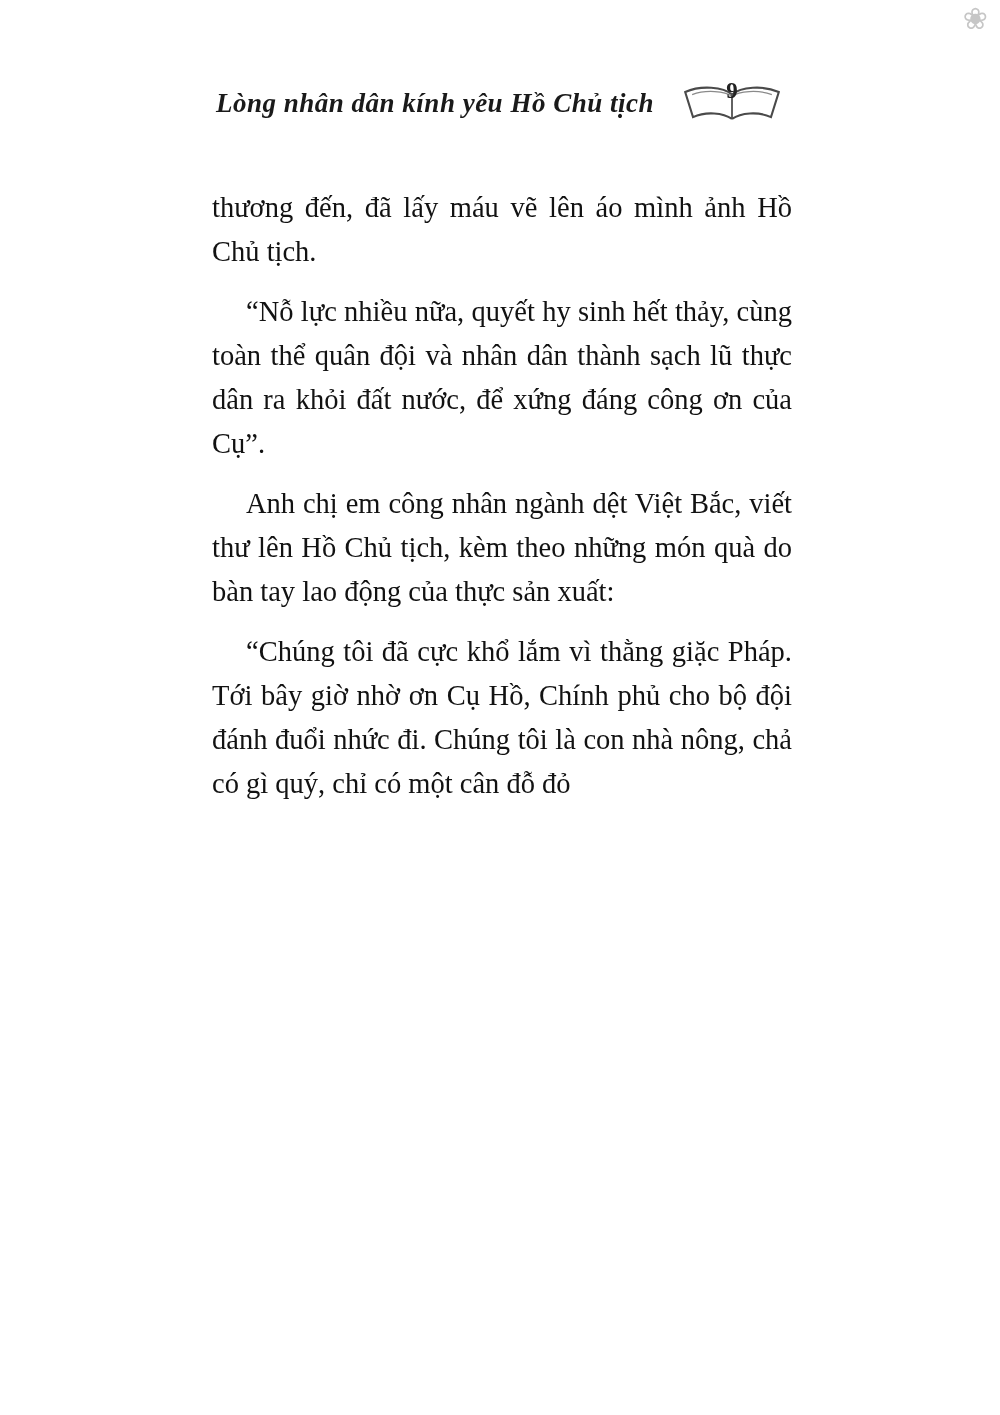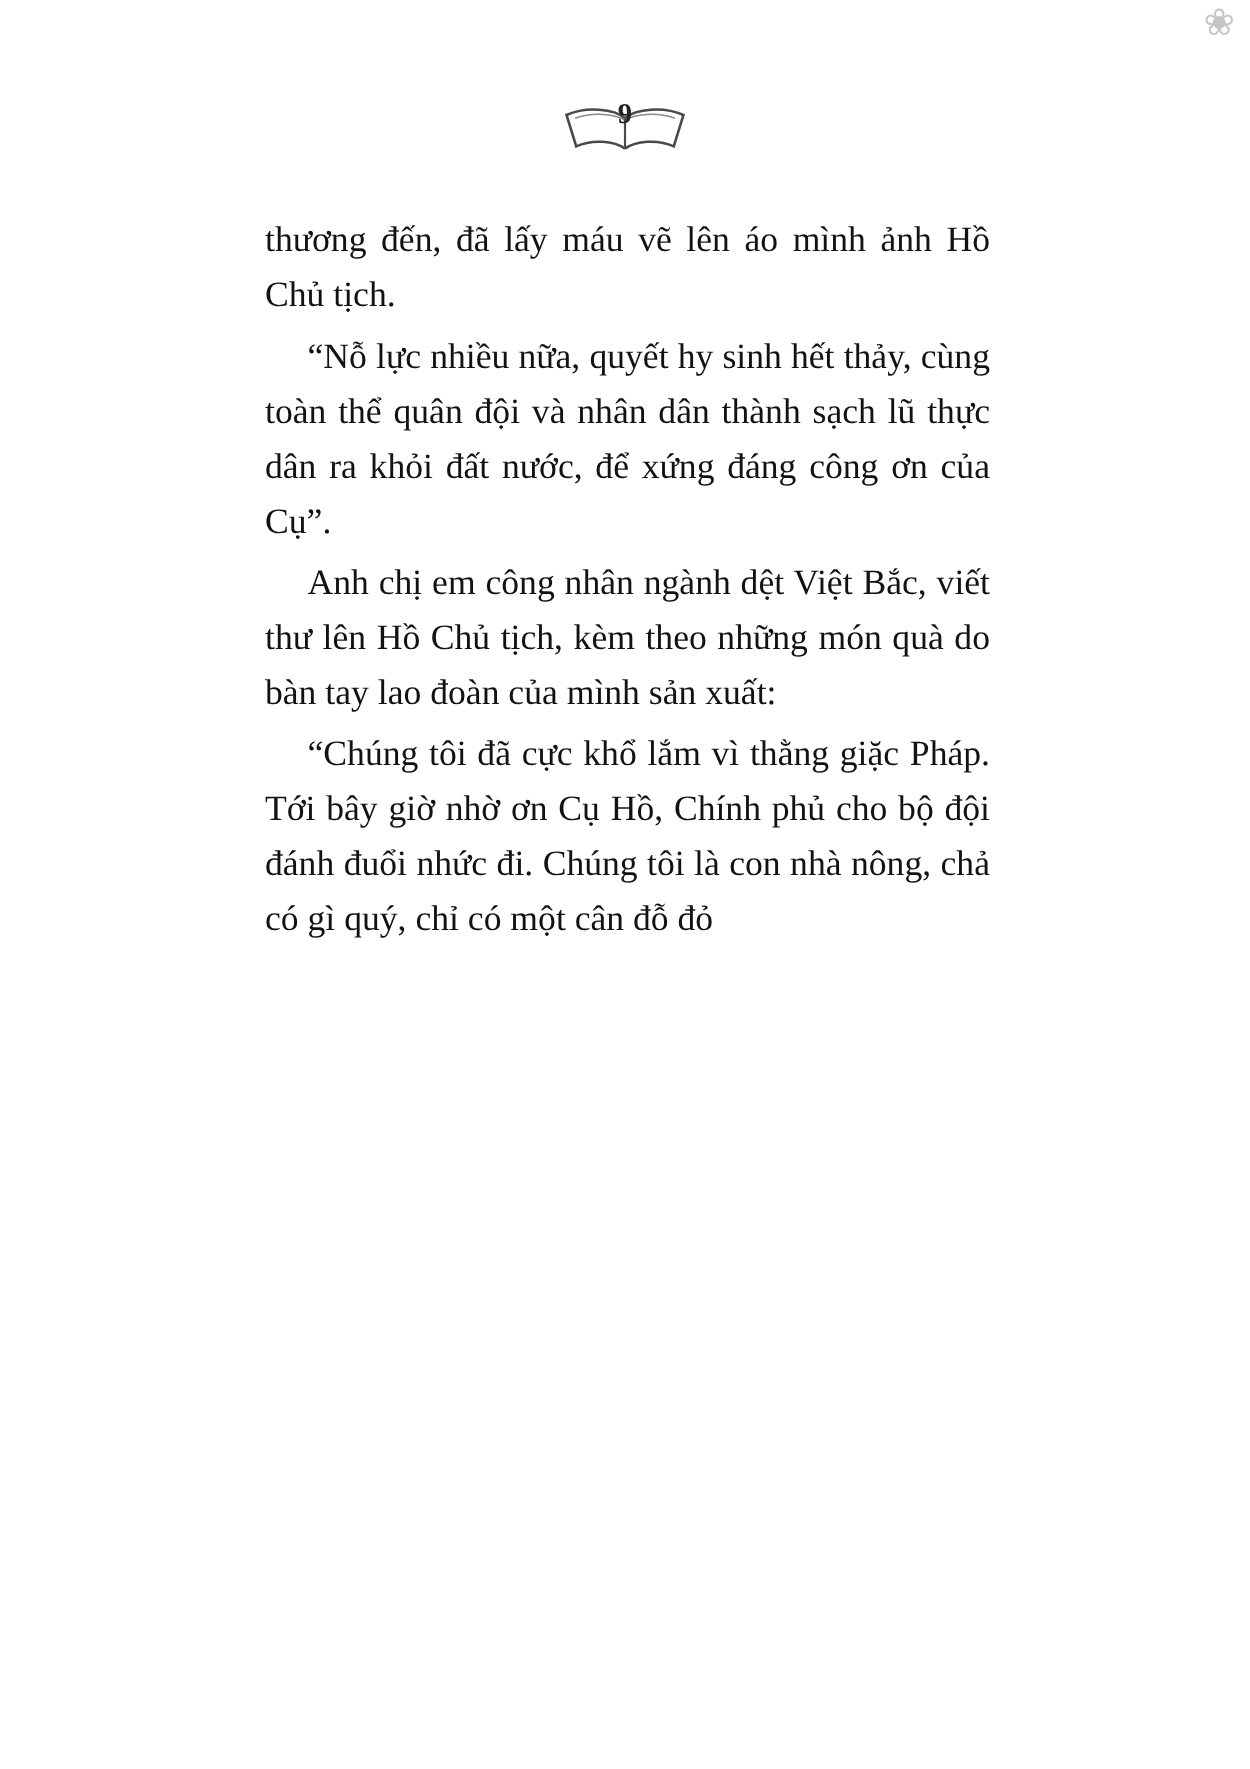--- a/index.html
+++ b/index.html
@@ -70,47 +70,48 @@
     position: absolute;
     top: 170px;
     left: 212px;
     width: 580px;
     text-align: justify;
     font-size: 28.5px;
     line-height: 44px;
     color: #121212;
   }
   .body-text p {
-    margin: 1px 0 5px 0;
+    margin: 16px 0 5px 0;
   }
   .body-text p.indent {
     text-indent: 34px;
   }
 </style>
 </head>
 <body>
 
 <div class="page">
 
   <div class="corner-ornament">❀</div>
 
   <div class="header">
+    <div class="header-title">Lòng nhân dân kính yêu Hồ Chủ tịch</div>
 
     <div class="book-badge">
       <svg viewBox="0 0 120 48">
         <path d="M60 12 C50 3 24 1 6 9 L15 38 C30 31 50 33 60 40" fill="none" stroke="#4a4a4a" stroke-width="2.4"></path>
         <path d="M60 12 C70 3 96 1 114 9 L105 38 C90 31 70 33 60 40" fill="none" stroke="#4a4a4a" stroke-width="2.4"></path>
         <path d="M60 14 C52 8 30 6 14 12" fill="none" stroke="#8a8a8a" stroke-width="1.4"></path>
         <path d="M60 14 C68 8 90 6 106 12" fill="none" stroke="#8a8a8a" stroke-width="1.4"></path>
         <path d="M60 12 L60 40" fill="none" stroke="#4a4a4a" stroke-width="2"></path>
       </svg>
       <span class="page-number">9</span>
     </div>
   </div>
 
   <div class="body-text">
     <p>thương đến, đã lấy máu vẽ lên áo mình ảnh Hồ Chủ tịch.</p>
     <p class="indent">“Nỗ lực nhiều nữa, quyết hy sinh hết thảy, cùng toàn thể quân đội và nhân dân thành sạch lũ thực dân ra khỏi đất nước, để xứng đáng công ơn của Cụ”.</p>
-    <p class="indent">Anh chị em công nhân ngành dệt Việt Bắc, viết thư lên Hồ Chủ tịch, kèm theo những món quà do bàn tay lao đoàn của mình sản xuất:</p>
+    <p class="indent">Anh chị em công nhân ngành dệt Việt Bắc, viết thư lên Hồ Chủ tịch, kèm theo những món quà do bàn tay lao động của thực sản xuất:</p>
     <p class="indent">“Chúng tôi đã cực khổ lắm vì thằng giặc Pháp. Tới bây giờ nhờ ơn Cụ Hồ, Chính phủ cho bộ đội đánh đuổi nhức đi. Chúng tôi là con nhà nông, chả có gì quý, chỉ có một cân đỗ đỏ</p>
   </div>
 
 </div>
 
 </body></html>

